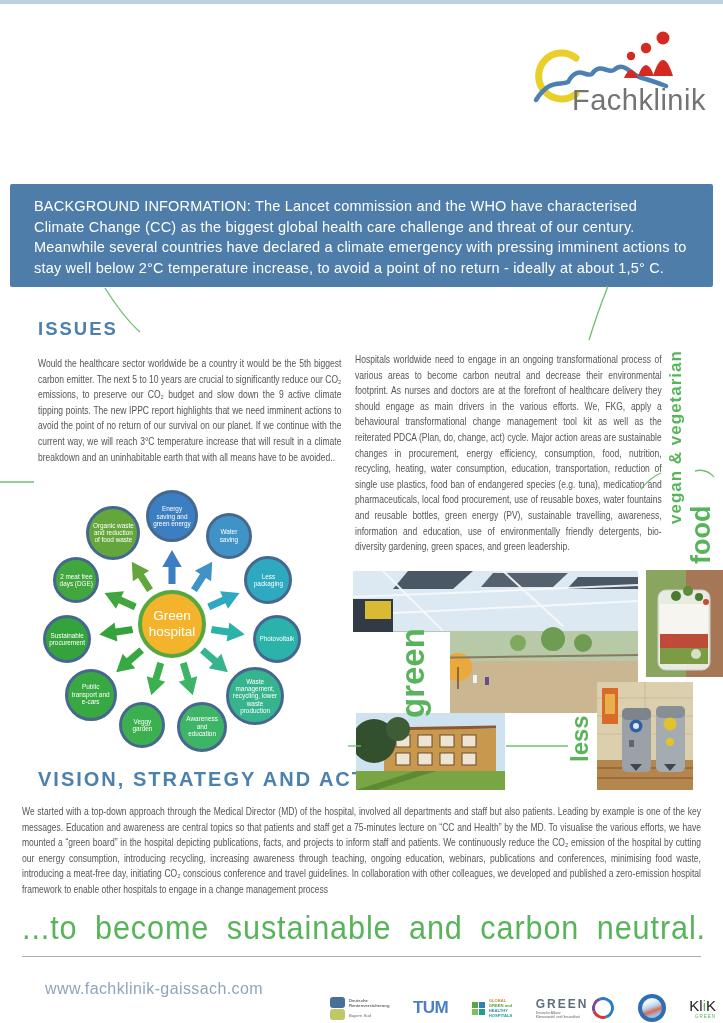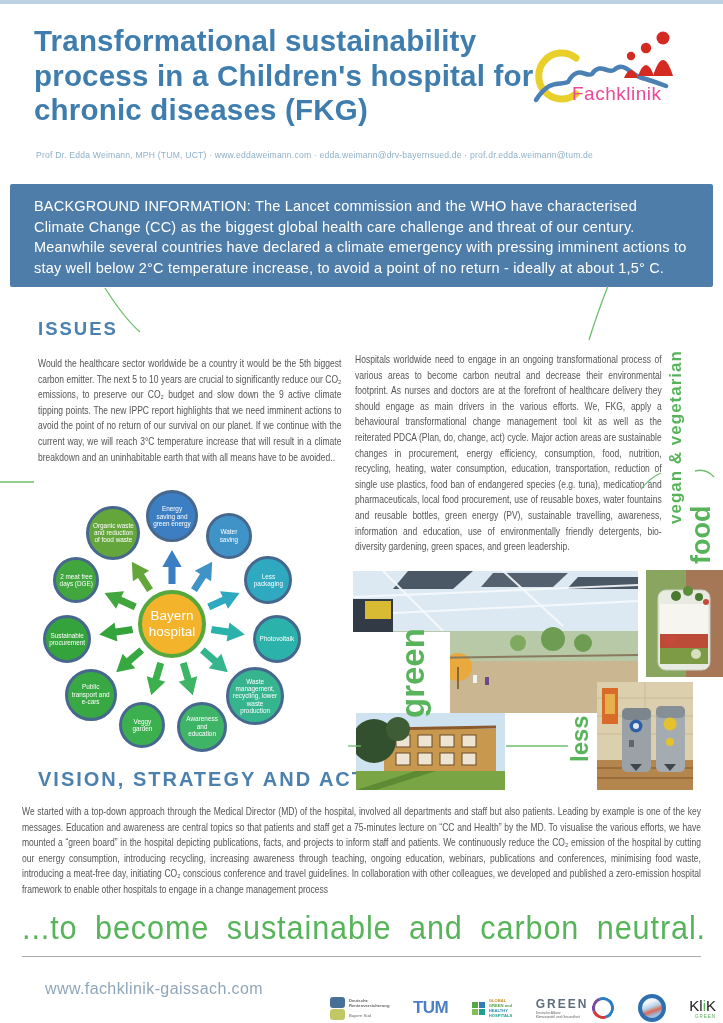--- a/index.html
+++ b/index.html
@@ -3,21 +3,21 @@
 <meta charset="utf-8">
 <style>
   html,body{margin:0;padding:0;background:#ffffff;}
   .poster{position:relative;width:723px;height:1023px;background:#fff;overflow:hidden;
           font-family:"Liberation Sans",sans-serif;}
   .topbar{position:absolute;left:0;top:0;width:723px;height:4px;background:#bcd2e2;}
   .title{position:absolute;left:34px;top:24px;width:505px;margin:0;
          font-size:29.5px;font-weight:bold;line-height:1.17;color:#3e7dae;letter-spacing:.2px;}
   .author{position:absolute;left:36px;top:150px;width:600px;font-size:8.6px;color:#8fb0c9;letter-spacing:.2px;}
   .logo{position:absolute;left:530px;top:20px;width:185px;height:130px;}
-  .logo-text{position:absolute;left:42px;top:62px;color:#ec4899;font-size:19px;line-height:1.3;letter-spacing:.5px;}
+  .logo-text{position:absolute;left:42px;top:62px;color:#737373;font-size:29px;line-height:1.3;letter-spacing:.5px;}
   .banner{position:absolute;left:10px;top:184px;width:703px;height:103px;box-sizing:border-box;
           background:#4f7da9;color:#ffffff;padding:12px 24px;font-size:14.5px;line-height:1.42;
           letter-spacing:.2px;border-radius:2px;}
   .decor{position:absolute;left:0;top:0;width:723px;height:1023px;pointer-events:none;z-index:6;}
   .h2{position:absolute;color:#4c80ad;font-weight:600;font-size:18.5px;letter-spacing:2px;}
   .issues-h{left:38px;top:318px;}
   .chal-h{left:355px;top:314px;}
   .vision-h{left:38px;top:768px;font-size:20px;}
   .body{position:absolute;color:#555555;font-size:10.4px;line-height:1.5;text-align:justify;
         transform:scaleX(0.82);transform-origin:0 0;}
@@ -61,22 +61,20 @@
   .klik-txt .gi{color:#56b356;}
   .klik-sub{font-size:4.5px;color:#56b356;letter-spacing:1px;text-align:right;}
 </style>
 </head>
 <body>
 
 <div class="poster">
 
   <div class="topbar"></div>
 
-  <h1 class="title">Transformational sustainability process in a Children's hospital for chronic diseases (FKG)</h1>
-  <div class="author">Prof Dr. Edda Weimann, MPH (TUM, UCT) · www.eddaweimann.com · edda.weimann@drv-bayernsued.de · prof.dr.edda.weimann@tum.de</div>
 
   <div class="logo">
     <svg width="185" height="130" viewBox="0 0 185 130">
       <path d="M 46 38 A 23 23 0 1 0 46 74" fill="none" stroke="#e9cf2a" stroke-width="7" stroke-linecap="round"></path>
       <path d="M 6 80 C 20 58 30 66 38 62 C 48 44 56 58 62 54 C 70 42 78 54 84 50 C 94 40 102 56 112 58 C 120 60 128 63 136 66" fill="none" stroke="#4a80b4" stroke-width="4.5" stroke-linecap="round"></path>
       <g fill="#d42a22">
         <circle cx="101" cy="36" r="4.2"></circle>
           <path d="M 94 58 Q 101 42 108 58 Z"></path>
         <circle cx="116" cy="28" r="5.2"></circle>
           <path d="M 108 56 Q 116 34 124 56 Z"></path>
@@ -105,21 +103,21 @@
 
   <div class="h2 issues-h">ISSUES</div>
   <div class="body issues-b">Would the healthcare sector worldwide be a country it would be the 5th biggest carbon emitter. The next 5 to 10 years are crucial to significantly reduce our CO₂ emissions, to preserve our CO₂ budget and slow down the 9 active climate tipping points. The new IPPC report highlights that we need imminent actions to avoid the point of no return of our survival on our planet. If we continue with the current way, we will reach 3°C temperature increase that will result in a climate breakdown and an uninhabitable earth that with all means have to be avoided..</div>
 
   <div class="body chal-b">Hospitals worldwide need to engage in an ongoing transformational process of various areas to become carbon neutral and decrease their environmental footprint. As nurses and doctors are at the forefront of healthcare delivery they should engage as main drivers in the various efforts. We, FKG, apply a behavioural transformational change management tool kit as well as the reiterated PDCA (Plan, do, change, act) cycle. Major action areas are sustainable changes in procurement, energy efficiency, consumption, food, nutrition, recycling, heating, water consumption, education, transportation, reduction of single use plastics, food ban of endangered species (e.g. tuna), medication and pharmaceuticals, local food procurement, use of reusable boxes, water fountains and reusable bottles, green energy (PV), sustainable travelling, awareness, information and education, use of environmentally friendly detergents, bio-diversity gardening, green spaces, and green leadership.</div>
 
   <div class="vtext vegan">vegan &amp; vegetarian</div>
   <div class="vtext food">food</div>
 
   <div id="diagram">
-    <div class="center-circle">Bayern hospital</div>
+    <div class="center-circle">Green hospital</div>
   <div class="sat" style="left: 146px; top: 490.4px; width: 52px; height: 52px; background: rgb(60, 126, 194); border-color: rgb(71, 104, 142);">Energy saving and green energy</div>
       <div class="arrow" style="left: 155px; top: 556px; width: 34px; height: 22px; background: rgb(60, 126, 194); clip-path: polygon(0px 34%, 50% 34%, 50% 6%, 100% 50%, 50% 94%, 50% 66%, 0px 66%); transform: rotate(-90deg);"></div>
       <div class="sat" style="left: 205.9px; top: 512.5px; width: 46px; height: 46px; background: rgb(63, 147, 198); border-color: rgb(71, 104, 142);">Water saving</div>
       <div class="arrow" style="left: 185.8px; top: 565px; width: 34px; height: 22px; background: rgb(63, 147, 198); clip-path: polygon(0px 34%, 50% 34%, 50% 6%, 100% 50%, 50% 94%, 50% 66%, 0px 66%); transform: rotate(-57.3deg);"></div>
       <div class="sat" style="left: 244.4px; top: 556px; width: 48px; height: 48px; background: rgb(47, 169, 191); border-color: rgb(71, 104, 142);">Less packaging</div>
       <div class="arrow" style="left: 206.8px; top: 589.3px; width: 34px; height: 22px; background: rgb(47, 169, 191); clip-path: polygon(0px 34%, 50% 34%, 50% 6%, 100% 50%, 50% 94%, 50% 66%, 0px 66%); transform: rotate(-24.5deg);"></div>
       <div class="sat" style="left: 252.9px; top: 615.1px; width: 48px; height: 48px; background: rgb(43, 179, 171); border-color: rgb(71, 104, 142);">Photovoltaik</div>
       <div class="arrow" style="left: 211.4px; top: 621.1px; width: 34px; height: 22px; background: rgb(43, 179, 171); clip-path: polygon(0px 34%, 50% 34%, 50% 6%, 100% 50%, 50% 94%, 50% 66%, 0px 66%); transform: rotate(8.2deg);"></div>
       <div class="sat" style="left: 226.1px; top: 667px; width: 58px; height: 58px; background: rgb(54, 180, 142); border-color: rgb(71, 104, 142);">Waste management, recycling, lower waste production</div>
       <div class="arrow" style="left: 198.1px; top: 650.3px; width: 34px; height: 22px; background: rgb(54, 180, 142); clip-path: polygon(0px 34%, 50% 34%, 50% 6%, 100% 50%, 50% 94%, 50% 66%, 0px 66%); transform: rotate(40.9deg);"></div>

